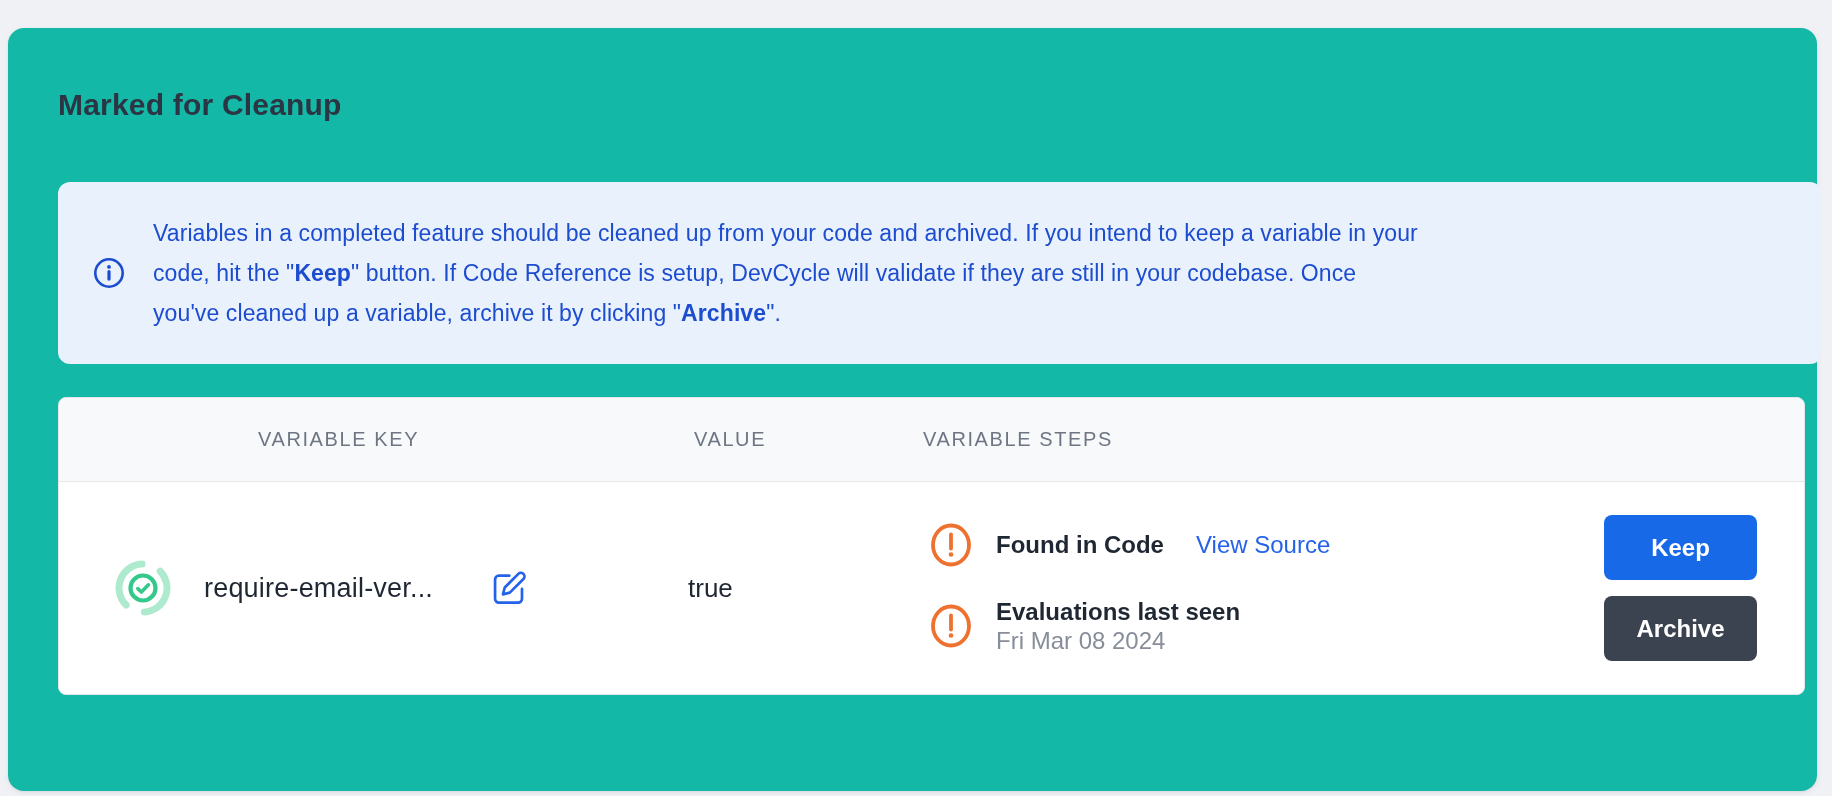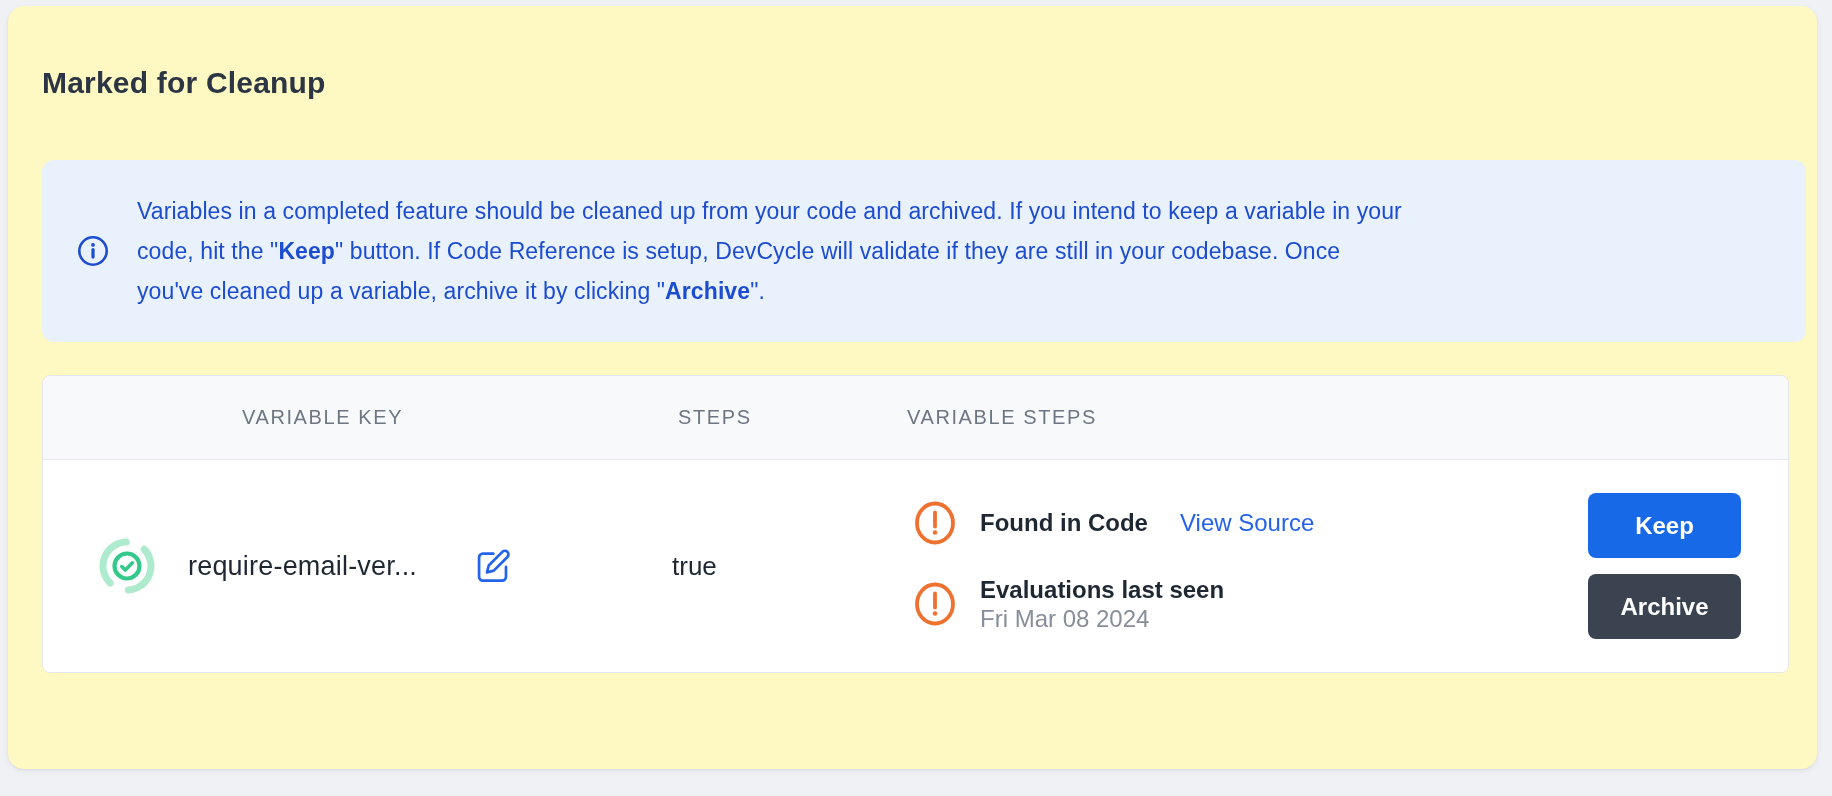--- a/index.html
+++ b/index.html
@@ -4,26 +4,26 @@
 <style>
   * { box-sizing: border-box; margin: 0; padding: 0; }
   html, body { width: 1832px; height: 796px; overflow: hidden; }
   body {
     background: #EFF1F4;
     font-family: "Liberation Sans", "DejaVu Sans", sans-serif;
     position: relative;
   }
   .card {
     position: absolute;
-    left: 8px; top: 6px;
+    left: 8px; top: 28px;
     width: 1809px; height: 763px;
-    background: #fef9c3;
+    background: #14b8a6;
     border-radius: 16px;
     box-shadow: 0 1px 2px rgba(16,24,40,.05), 0 2px 6px rgba(16,24,40,.06);
-    padding: 0 48px 0 34px;
+    padding: 0 48px 0 50px;
   }
   .page-title {
     margin-top: 56px;
     font-size: 30px;
     line-height: 42px;
     font-weight: 600;
     color: #2B3543;
     letter-spacing: 0.2px;
   }
   
@@ -161,21 +161,21 @@
         <path d="M17 15.6 V 23.1" stroke="currentColor" stroke-width="3.2" stroke-linecap="round"></path>
       </svg>
     </span>
     <p class="banner-text"><span>Variables in a completed feature should be cleaned up from your code and archived. If you intend to keep a variable in your</span><br><span>code, hit the "</span><b>Keep</b><span>" button. If Code Reference is setup, DevCycle will validate if they are still in your codebase. Once</span><br><span>you've cleaned up a variable, archive it by clicking "</span><b>Archive</b><span>".</span></p>
   </div>
 
   <div class="tbl">
     <div class="thead">
       <div class="th c1"></div>
       <div class="th c2">VARIABLE KEY</div>
-      <div class="th c3">STEPS</div>
+      <div class="th c3">VALUE</div>
       <div class="th c4">VARIABLE STEPS</div>
       <div class="th c5"></div>
     </div>
 
     <div class="trow">
       <div class="td c1">
         <svg class="status-icon" viewBox="0 0 56 56" fill="none">
           <circle cx="28" cy="28" r="24" stroke="#ADEACE" stroke-width="7" stroke-dasharray="55.4 20" stroke-dashoffset="27.7" stroke-linecap="round" transform="rotate(20 28 28)"></circle>
           <circle cx="28" cy="28" r="12.5" stroke="#34C98B" stroke-width="4.2"></circle>
           <path d="M22.8 28.6 L26.4 32 L33.4 24.8" stroke="#34C98B" stroke-width="3.6" stroke-linecap="round" stroke-linejoin="round"></path>

